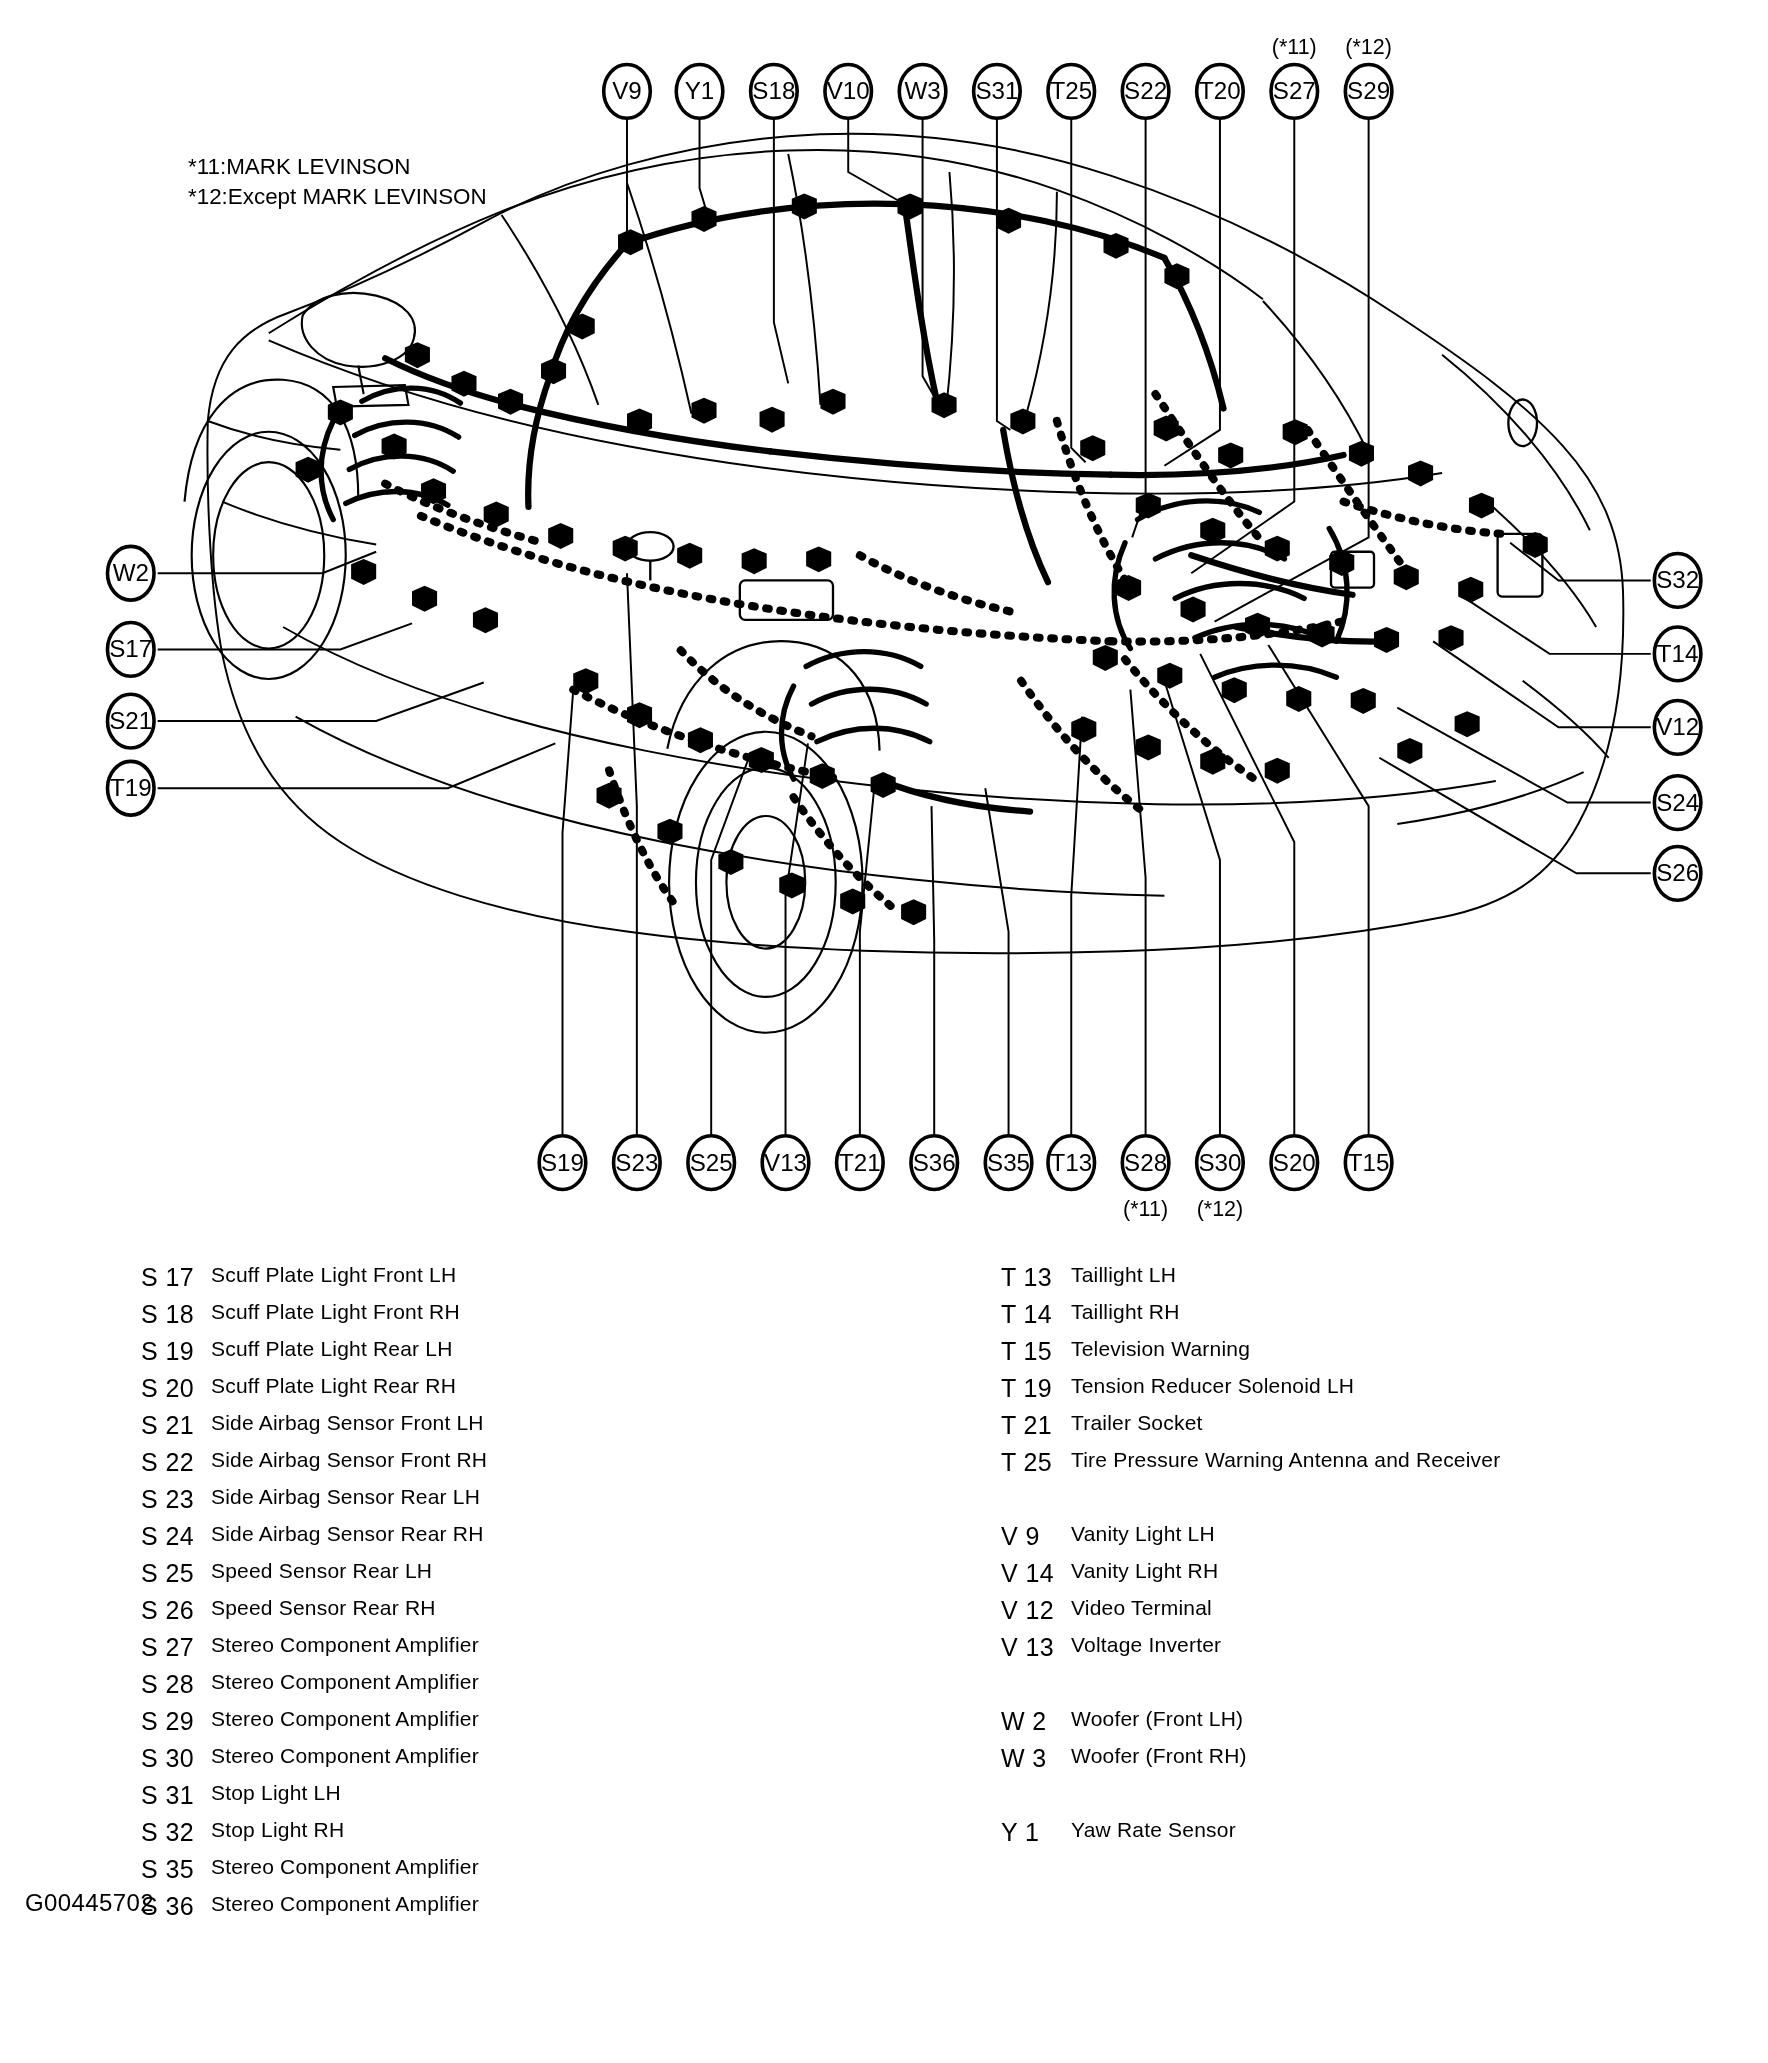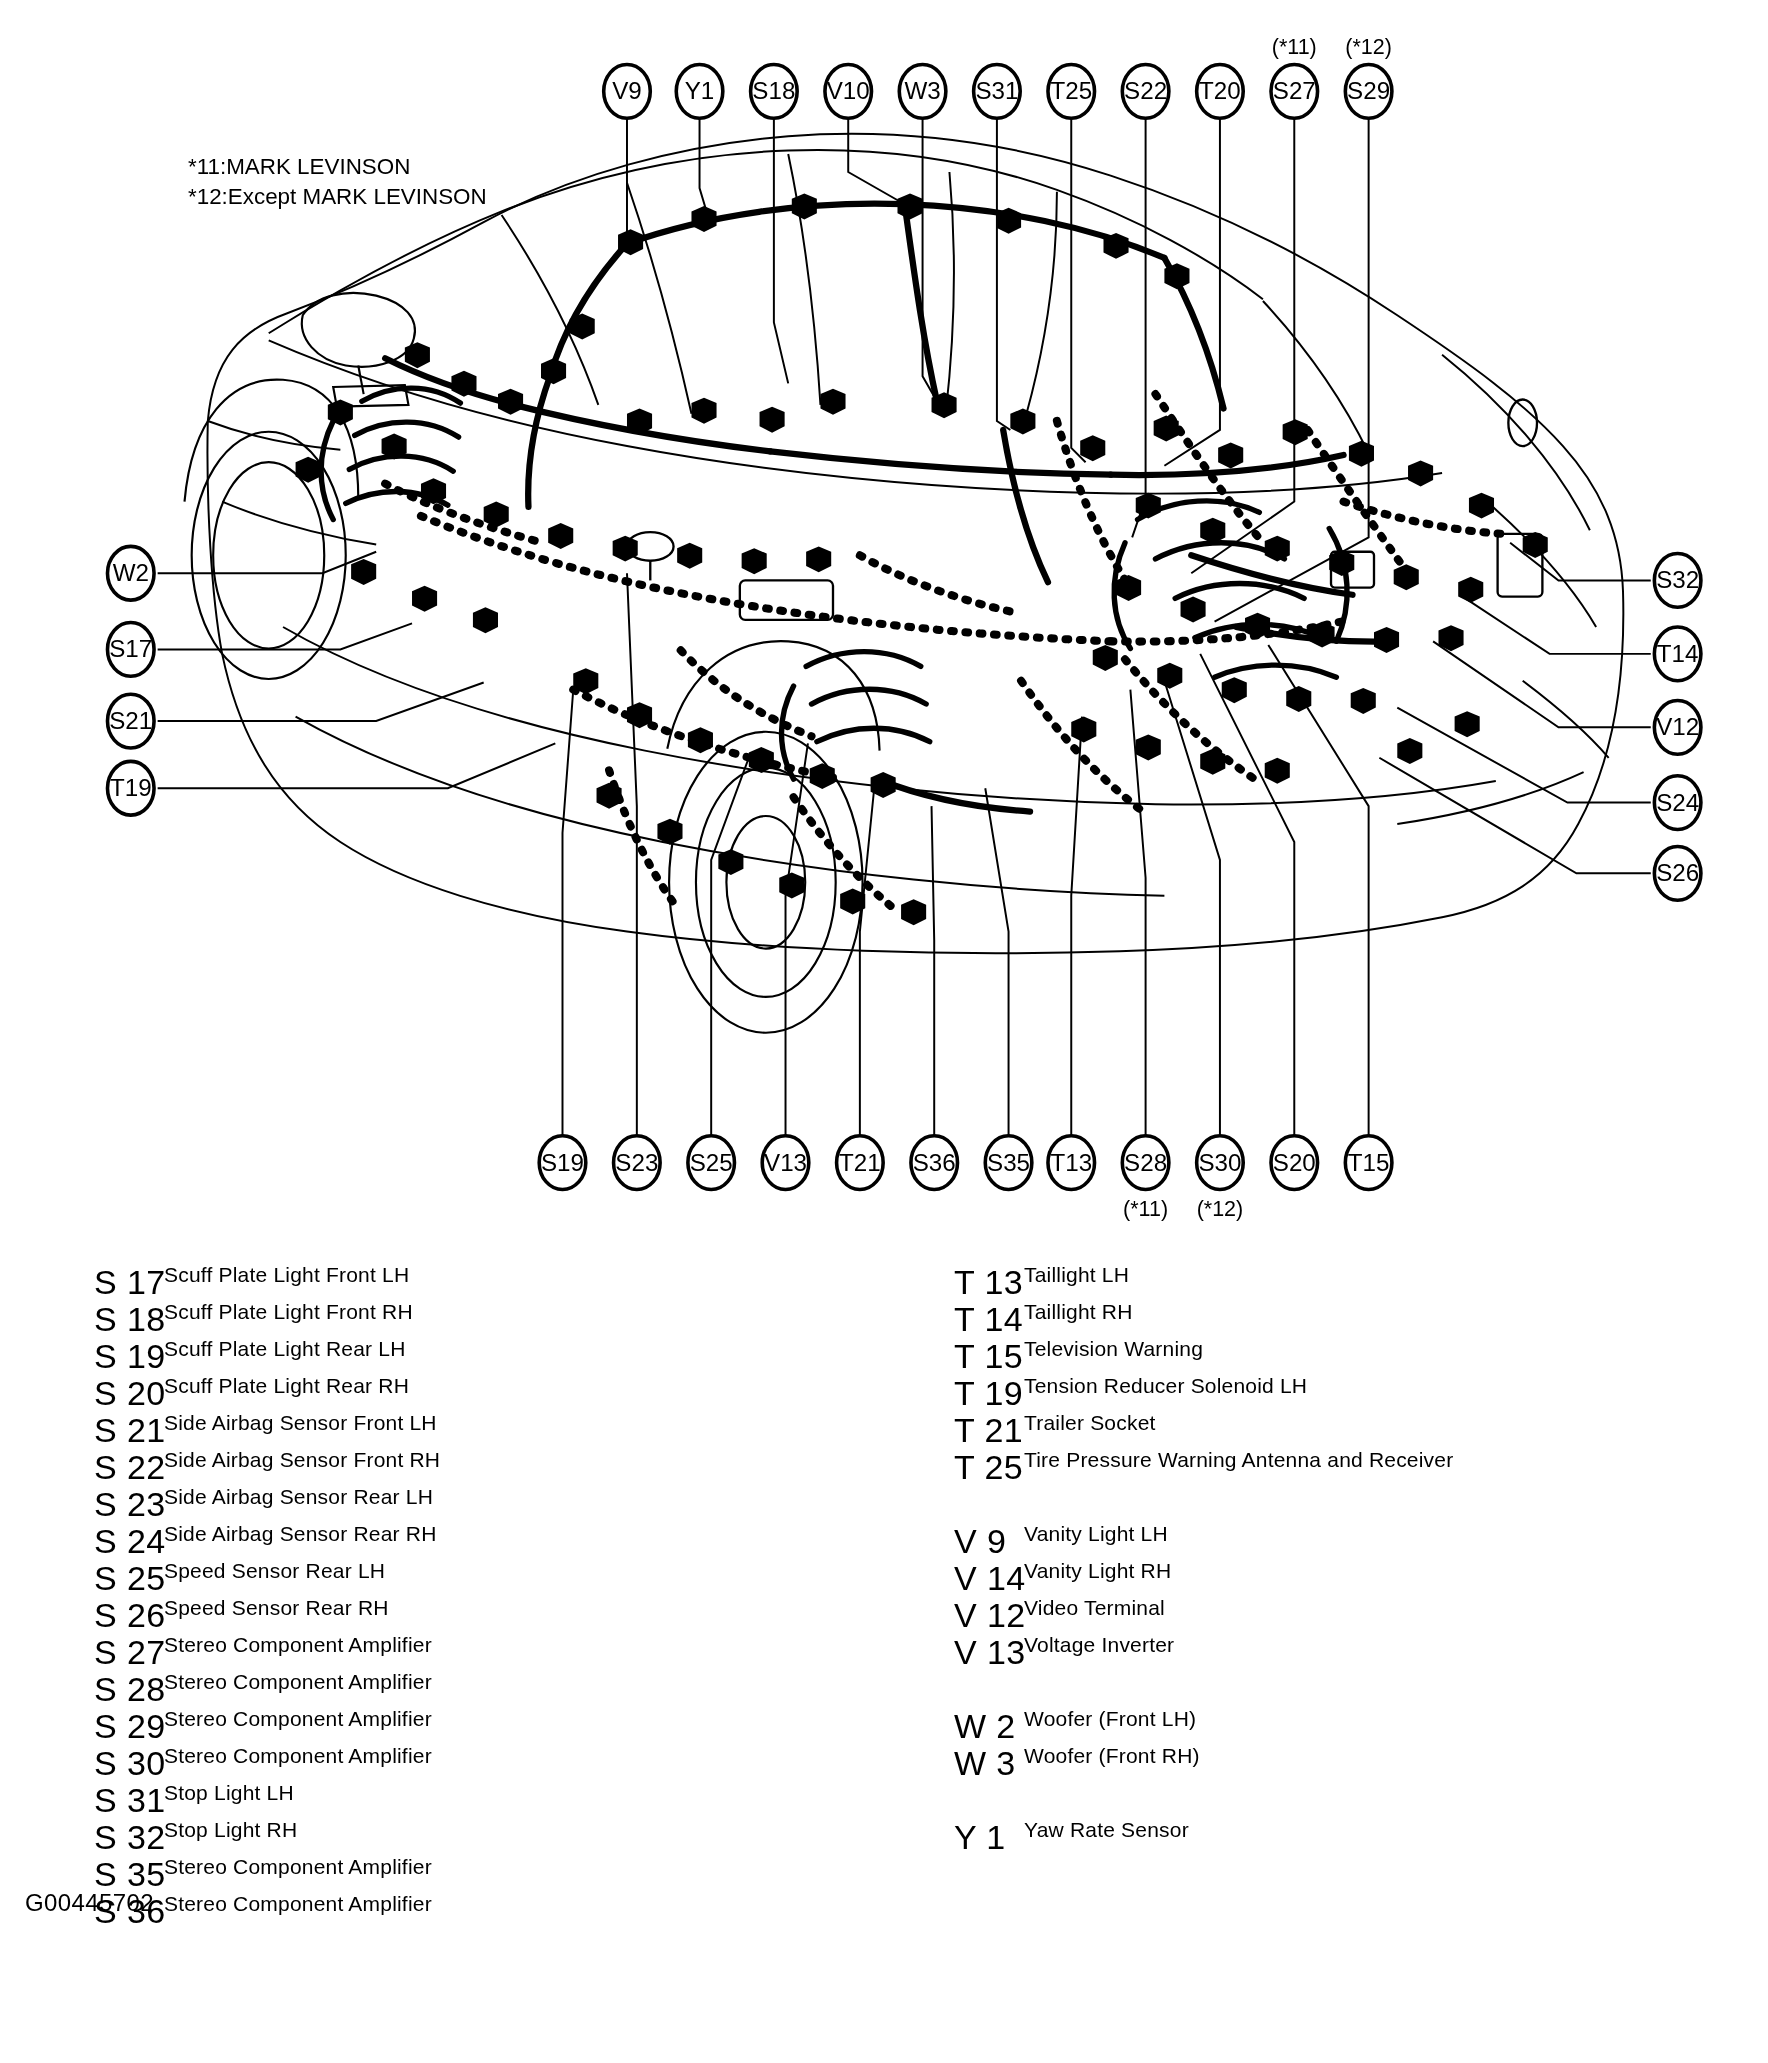--- a/index.html
+++ b/index.html
@@ -11,21 +11,21 @@
 
   .note-block{position:absolute;left:188px;top:152px;font-size:22.4px;line-height:30px;white-space:pre;}
 
   
   .legend{position:absolute;left:0;top:1263px;width:1769px;}
   .legend-col{position:absolute;top:0;}
   .col-left{left:94px;}
   .col-right{left:954px;}
   .leg-row{height:37px;display:flex;align-items:flex-start;white-space:nowrap;}
   .leg-row.spacer{height:37px;}
-  .leg-code{display:inline-block;width:70px;font-size:34px;letter-spacing:0.4px;flex:0 0 70px;}
+  .leg-code{display:inline-block;width:70px;font-size:25px;letter-spacing:0.4px;flex:0 0 70px;margin-left:47px;}
   .leg-desc{font-size:21px;letter-spacing:0.2px;}
 
   .figure-id{position:absolute;left:25px;top:1889px;font-size:24px;letter-spacing:0.4px;}
 </style>
 </head>
 <body>
 
 <div id="diagram">
 <svg width="1769" height="1254" viewBox="0 0 1975 1400" xmlns="http://www.w3.org/2000/svg">
   <defs>

